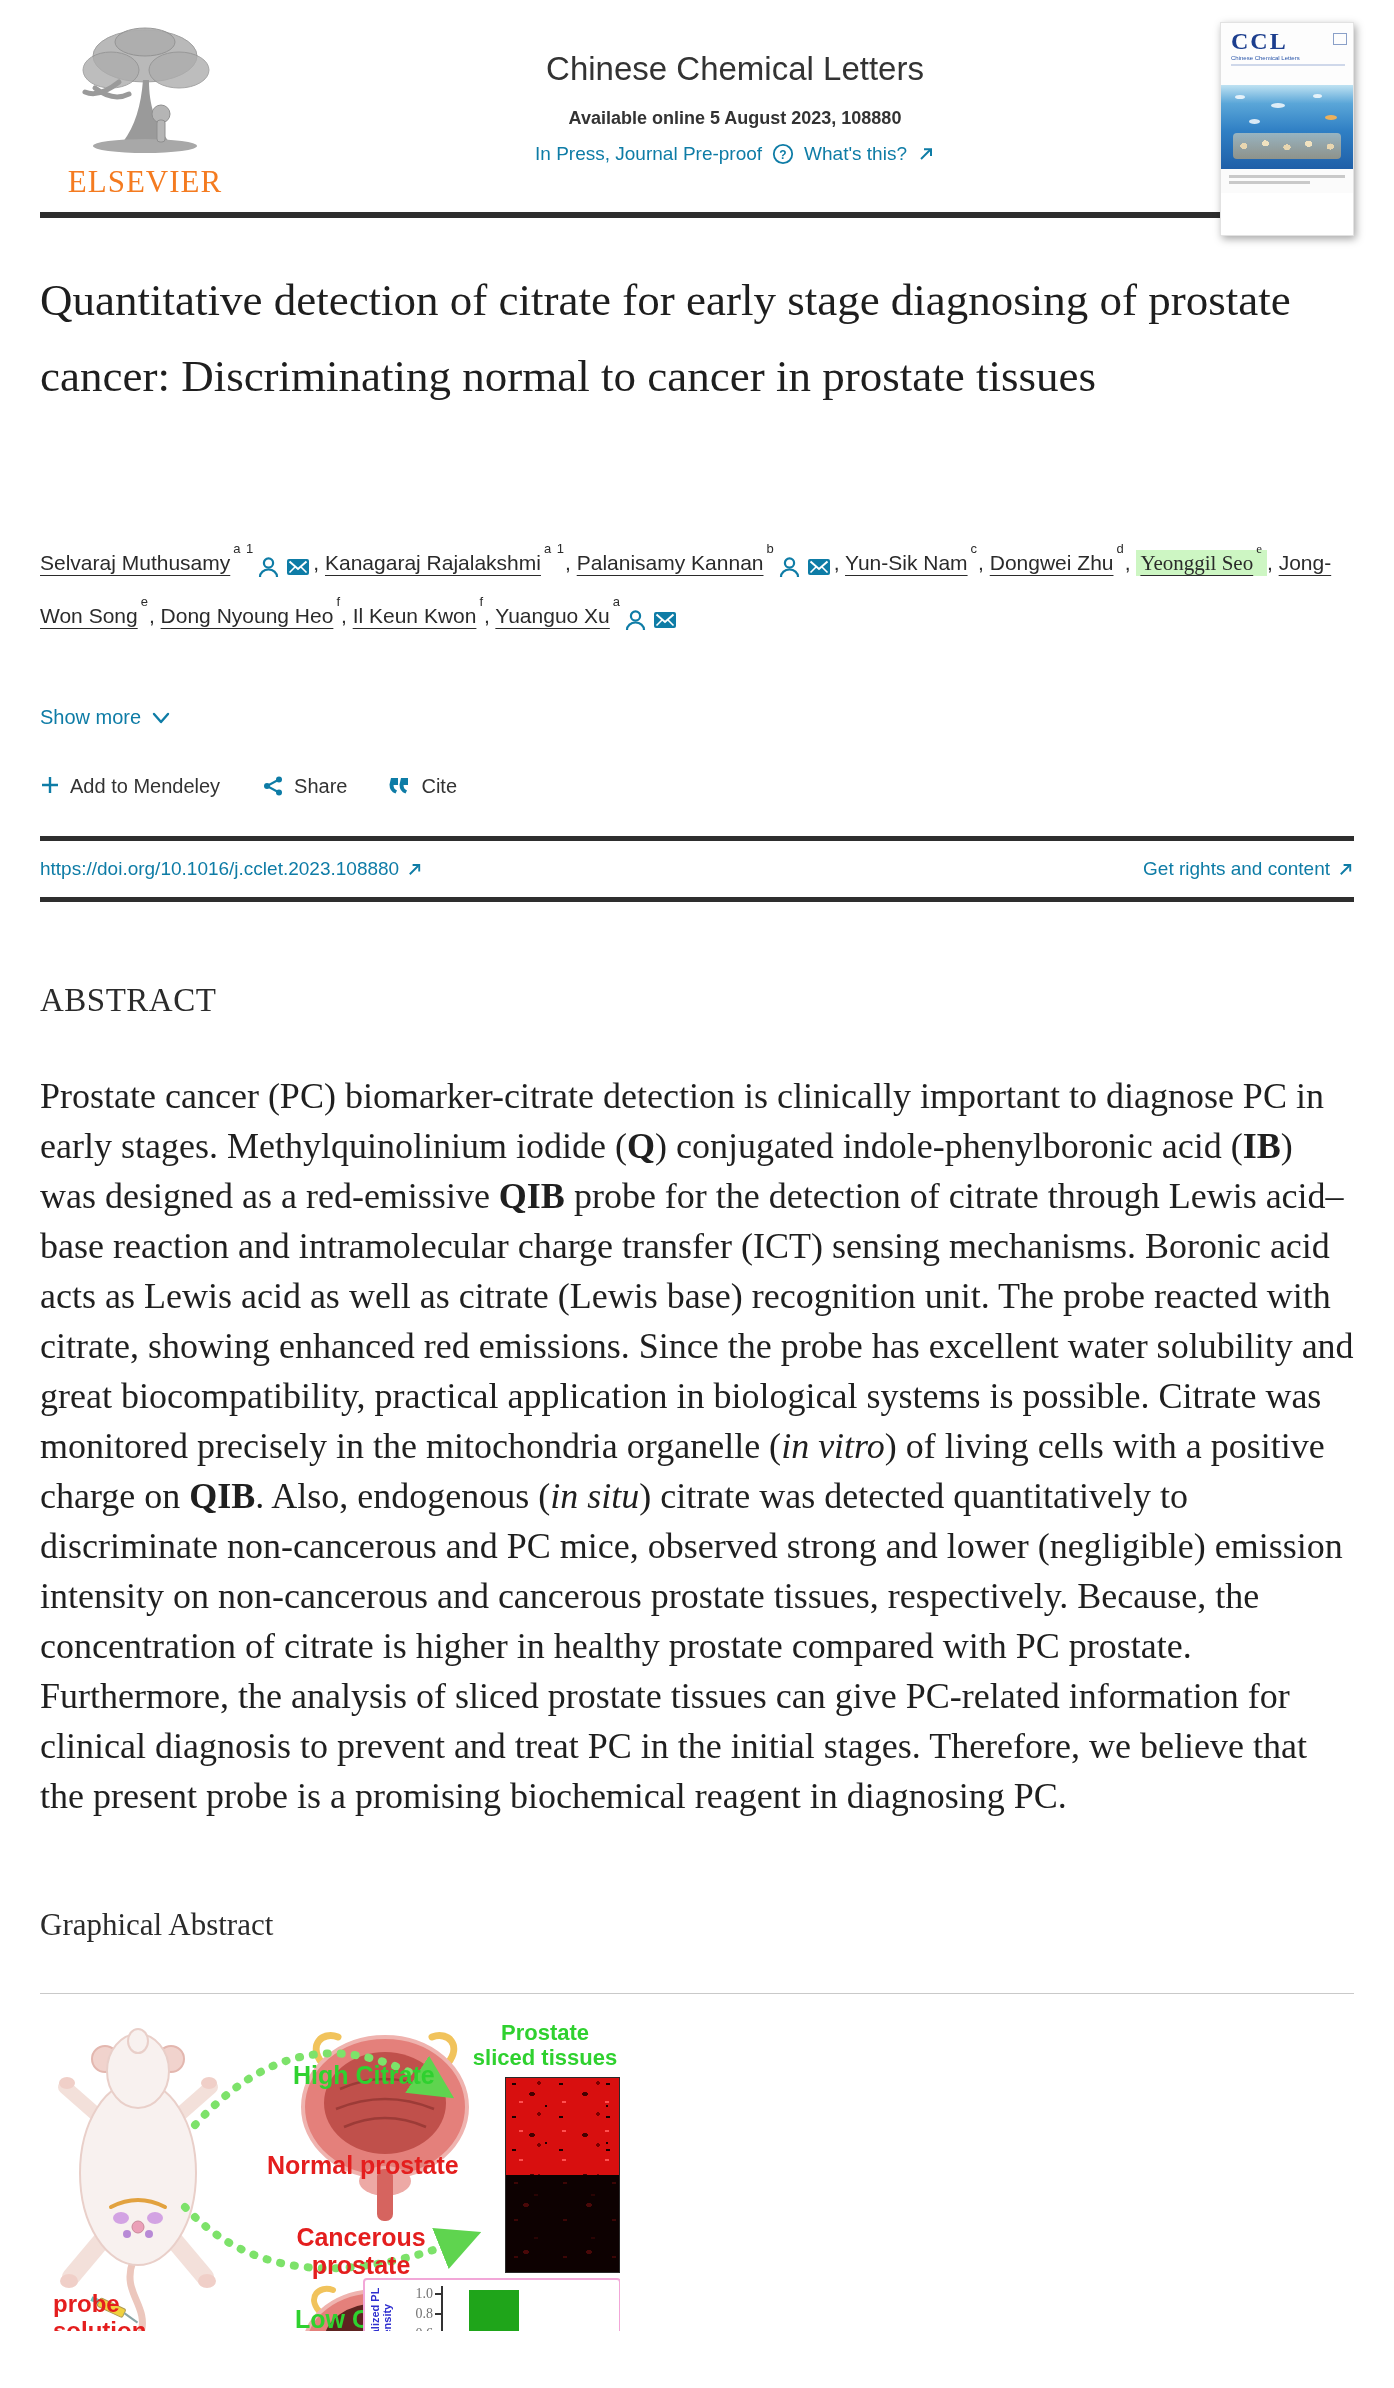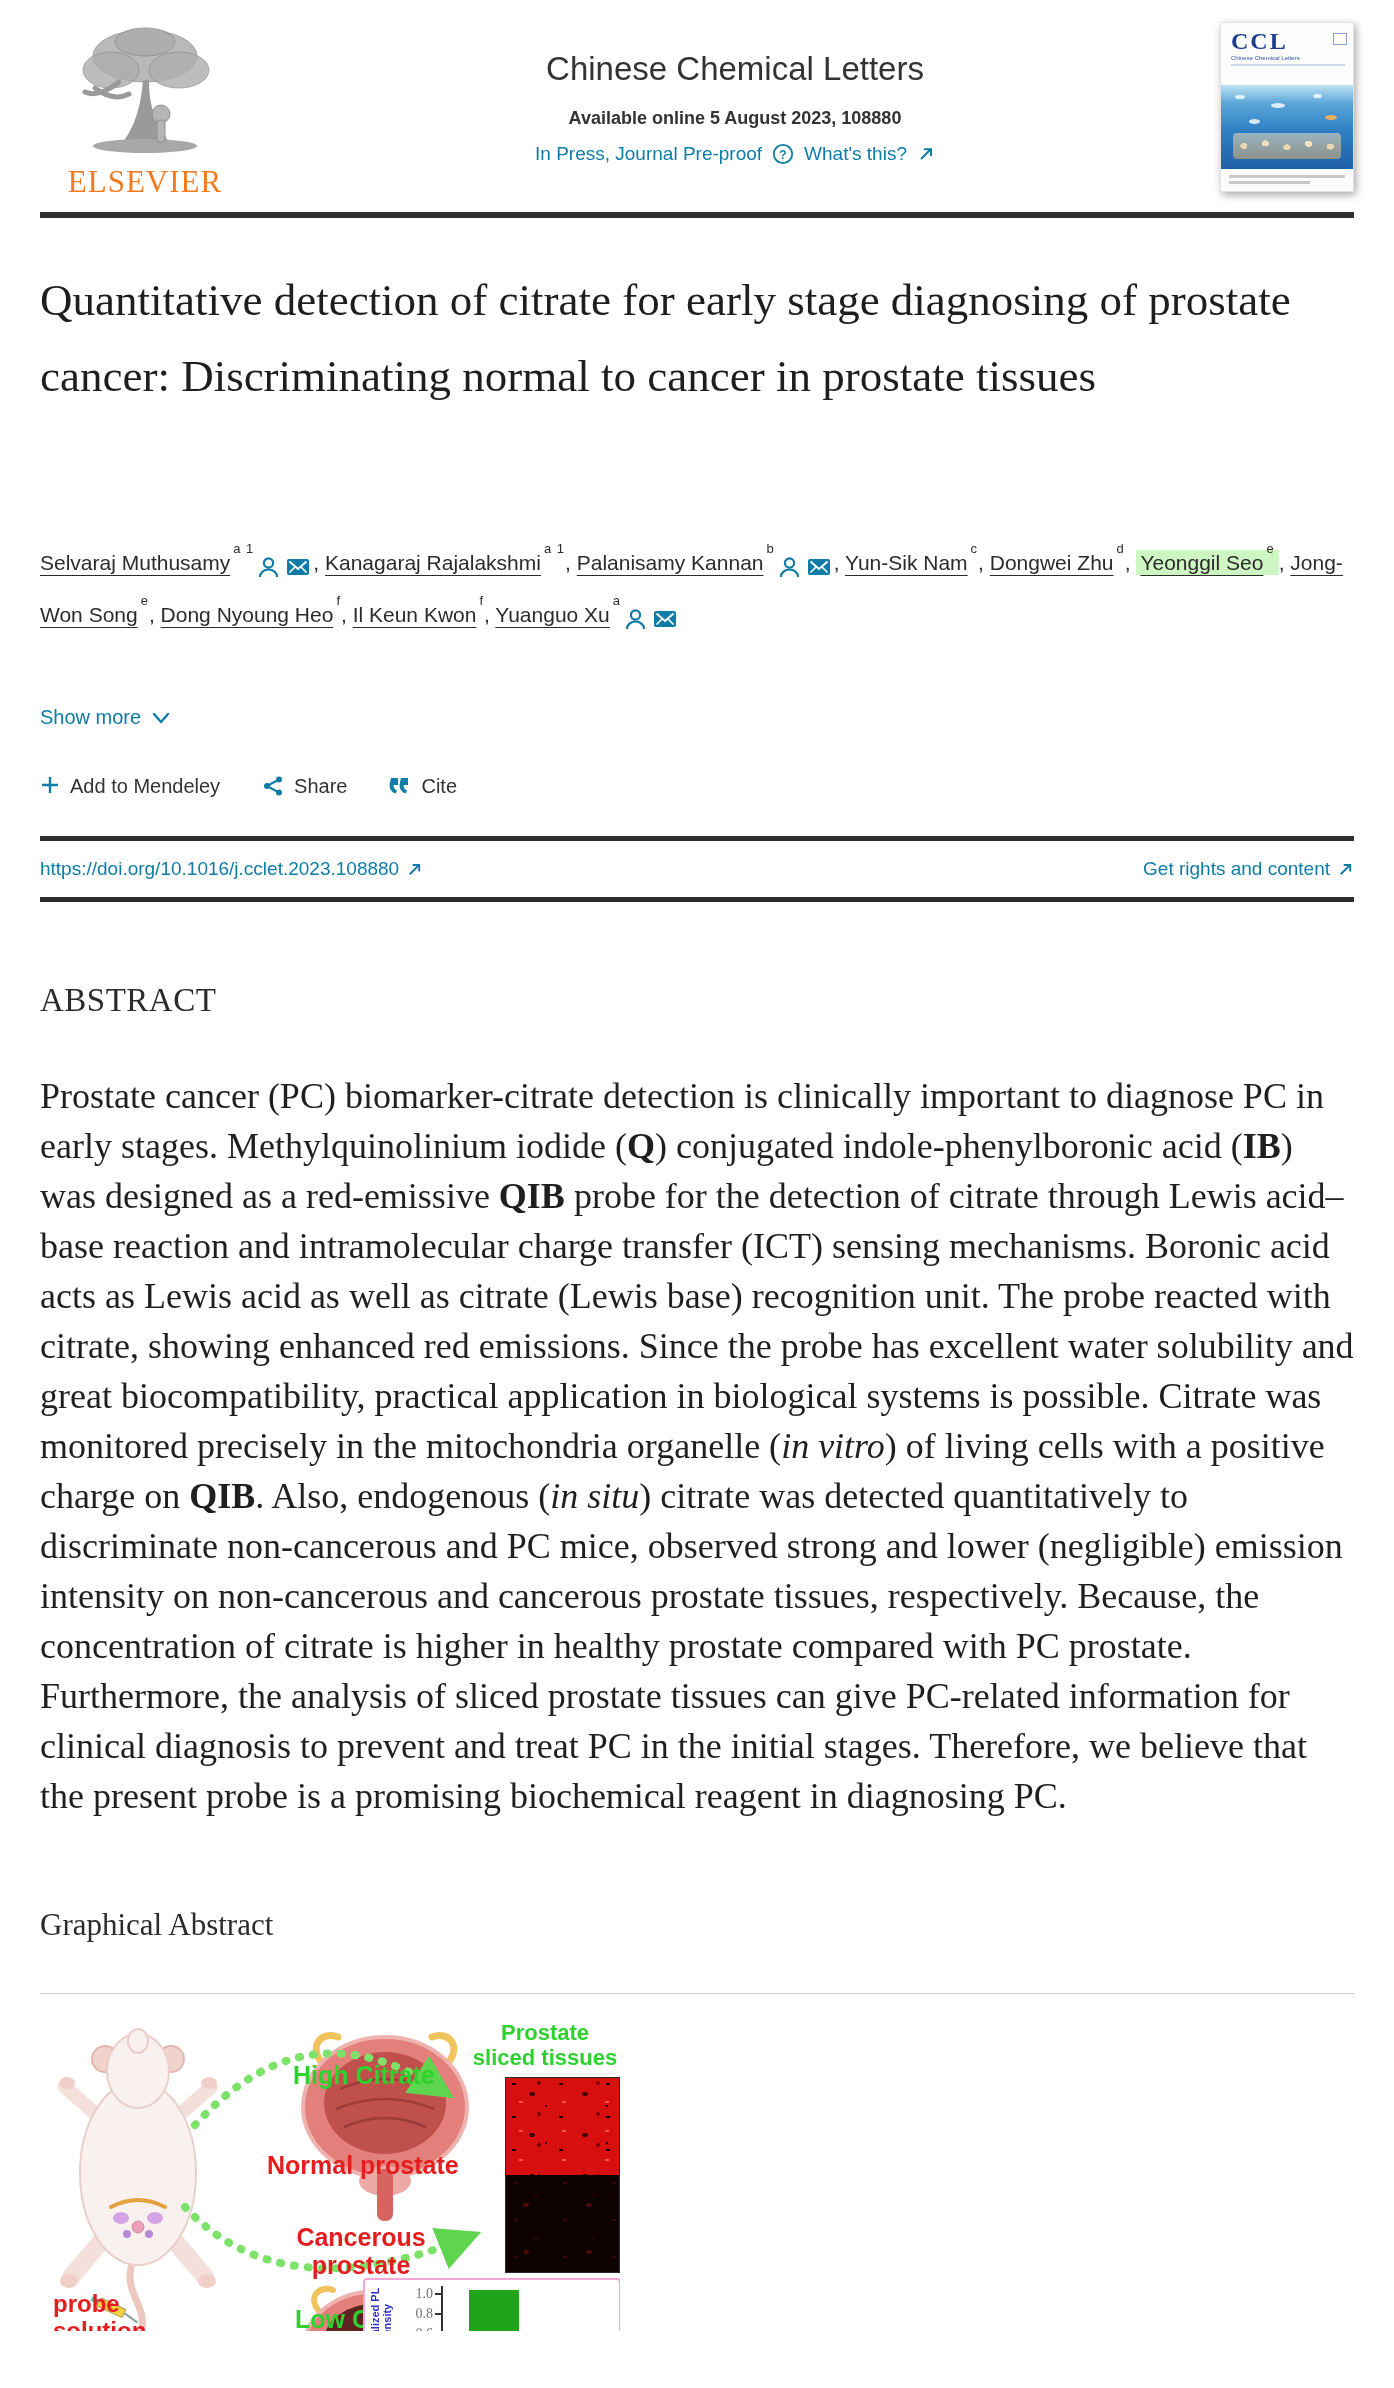--- a/index.html
+++ b/index.html
@@ -15,21 +15,21 @@
   .logo-block { width:210px; text-align:center; }
   .logo-block svg.tree { display:block; margin:0 auto; }
   .elsevier-word { font-family:"Liberation Serif", serif; color:#f47b20; font-size:31px; letter-spacing:1px; margin-top:2px; }
   .head-center { flex:1; text-align:center; padding-top:28px; }
   .journal-title { font-size:33px; color:#333; font-weight:400; }
   .availability { font-size:18px; color:#333; font-weight:700; margin-top:20px; }
   .status-row { margin-top:14px; font-size:19px; color:#0e7ca6; display:flex; justify-content:center; align-items:center; gap:10px; }
   .status-row .lnk { color:#0e7ca6; cursor:pointer; }
   .icn { display:inline-block; vertical-align:middle; }
   .cover {
-    width:134px; height:170px; background:#fff; border:1px solid #e2e2e2;
+    width:134px; height:214px; background:#fff; border:1px solid #e2e2e2;
     box-shadow:2px 3px 8px rgba(0,0,0,0.35); position:relative; overflow:hidden; cursor:pointer;
   }
   .cover-top { height:62px; background:#fdfdfd; padding:6px 8px 0 10px; position:relative; }
   .cover-ccl { color:#1c3e8e; font-weight:bold; font-size:24px; font-family:"Liberation Serif", serif; letter-spacing:2px; line-height:1; }
   .cover-sub { color:#2753a8; font-size:6px; margin-top:2px; white-space:nowrap; }
   .cover-line { height:2px; background:#cfd8ea; margin-top:3px; }
   .cover-badge { position:absolute; right:6px; top:10px; width:14px; height:12px; border:1px solid #8aa0c8; font-size:6px; color:#44589a; text-align:center; }
   .cover-sea { height:84px; background:linear-gradient(180deg,#bfe2f2 0%,#5aa6d8 22%,#2f7fc4 55%,#1f5fa8 100%); position:relative; }
   .cover-sea i { position:absolute; border-radius:50%; background:rgba(255,255,255,.8); }
   .cover-reef { position:absolute; left:12px; right:12px; bottom:10px; height:26px;
@@ -48,21 +48,21 @@
   .rule.thin { height:5px; }
   .r1 { margin-top:4px; }
 
   
   h1.article-title {
     font-family:"Liberation Serif", serif; font-weight:400; color:#1e1e1e;
     font-size:45px; line-height:76px; margin-top:44px; height:232px; overflow:hidden;
   }
   .authors { margin-top:40px; font-size:21px; line-height:47px; color:#2b2b2b; height:148px; overflow:hidden; }
   .a-name { text-decoration:underline; text-underline-offset:5px; text-decoration-thickness:1px; cursor:pointer; }
-  .author.hl { background:#cdf6c3; padding:1px 4px; border-radius:0; }
+  .author.hl { background:#cdf6c3; padding:1px 4px; border-radius:0;font-family:Liberation Serif, serif; }
   .a-sup { font-size:13px; position:relative; top:-9px; margin-left:3px; letter-spacing:1px; }
   .a-icn { margin:0 3px; position:relative; top:3px; cursor:pointer; }
   .show-more { margin-top:24px; color:#0e7ca6; font-size:20px; display:flex; align-items:center; gap:10px; width:fit-content; cursor:pointer; }
   .actions { margin-top:46px; display:flex; gap:42px; font-size:20px; color:#333; align-items:center; }
   .action { display:flex; align-items:flex-start; gap:10px; cursor:pointer; }
 
   
   .r2 { margin-top:38px; }
   .doi-row { display:flex; justify-content:space-between; align-items:center; padding:17px 0; font-size:19px; }
   .doi-row a, .teal { color:#0e7ca6; text-decoration:none; cursor:pointer; display:flex; align-items:center; gap:7px; }

